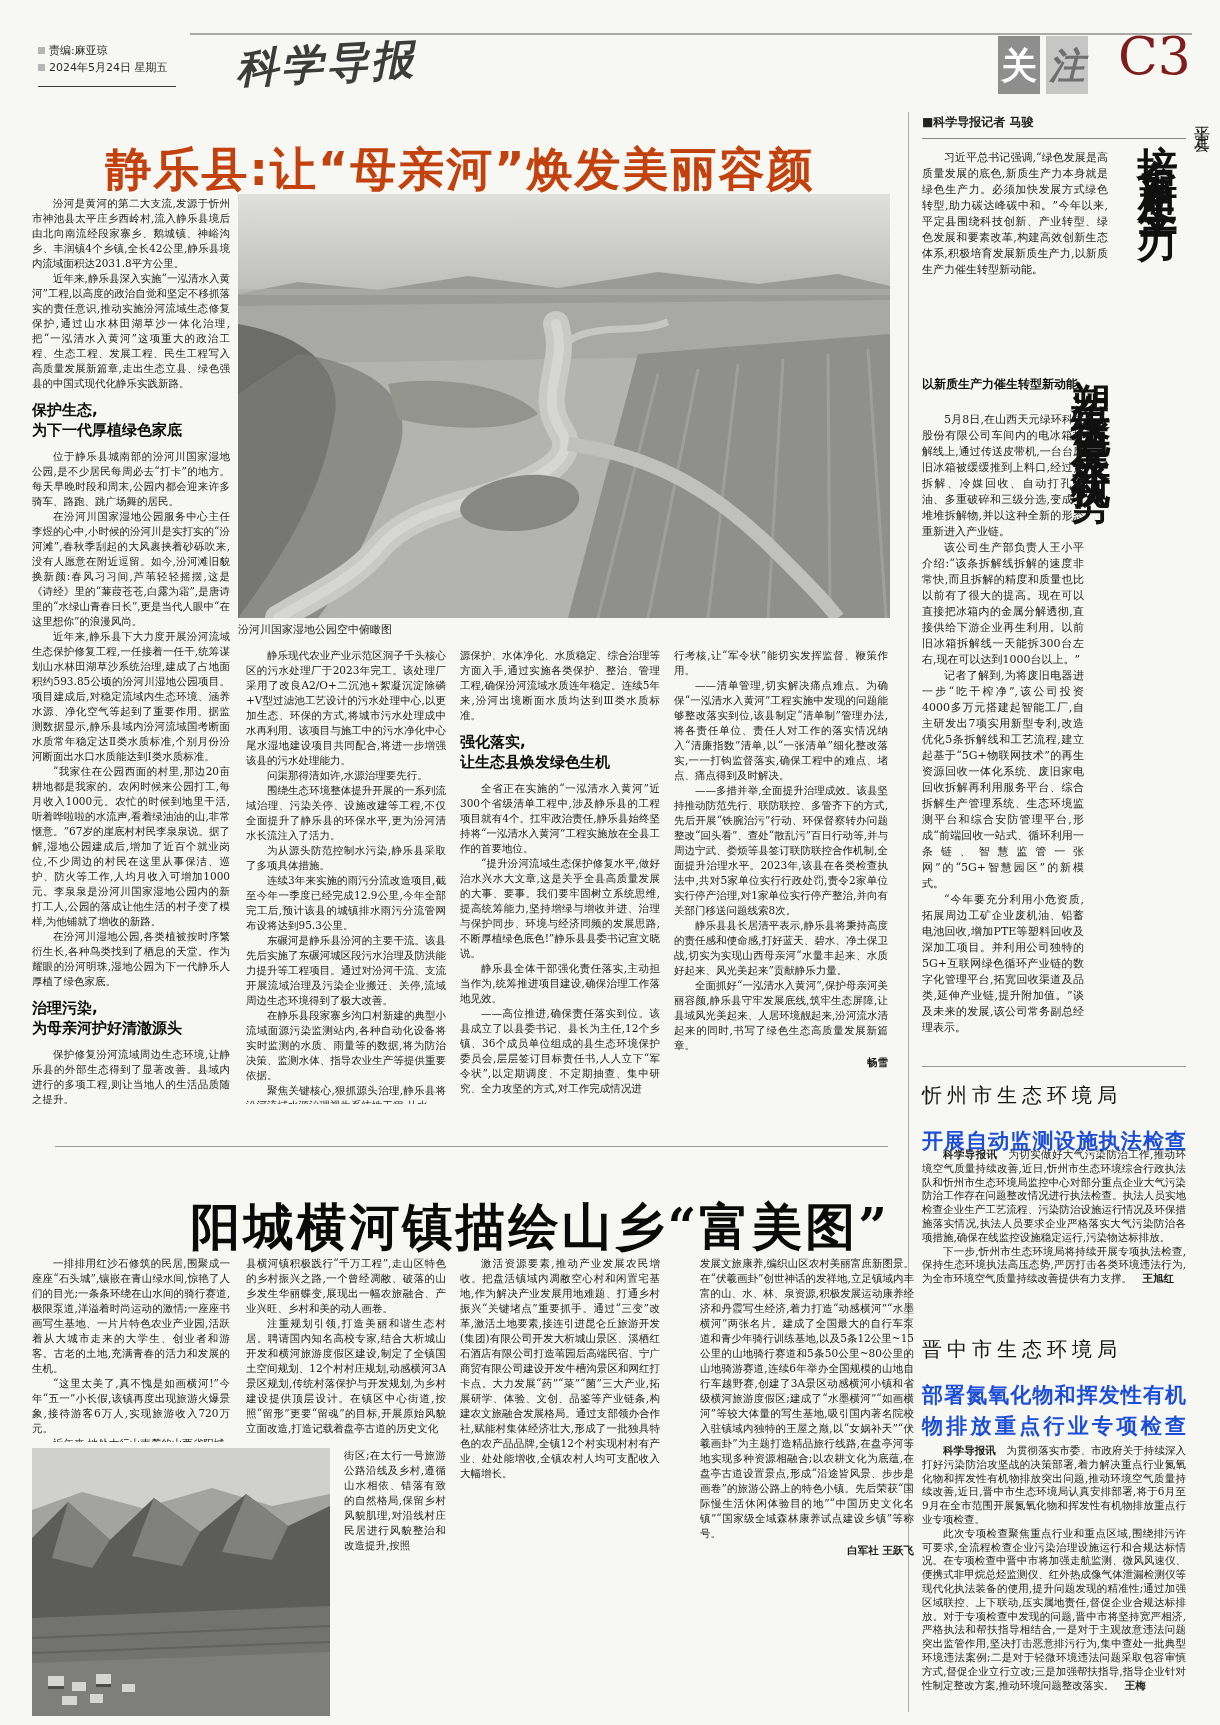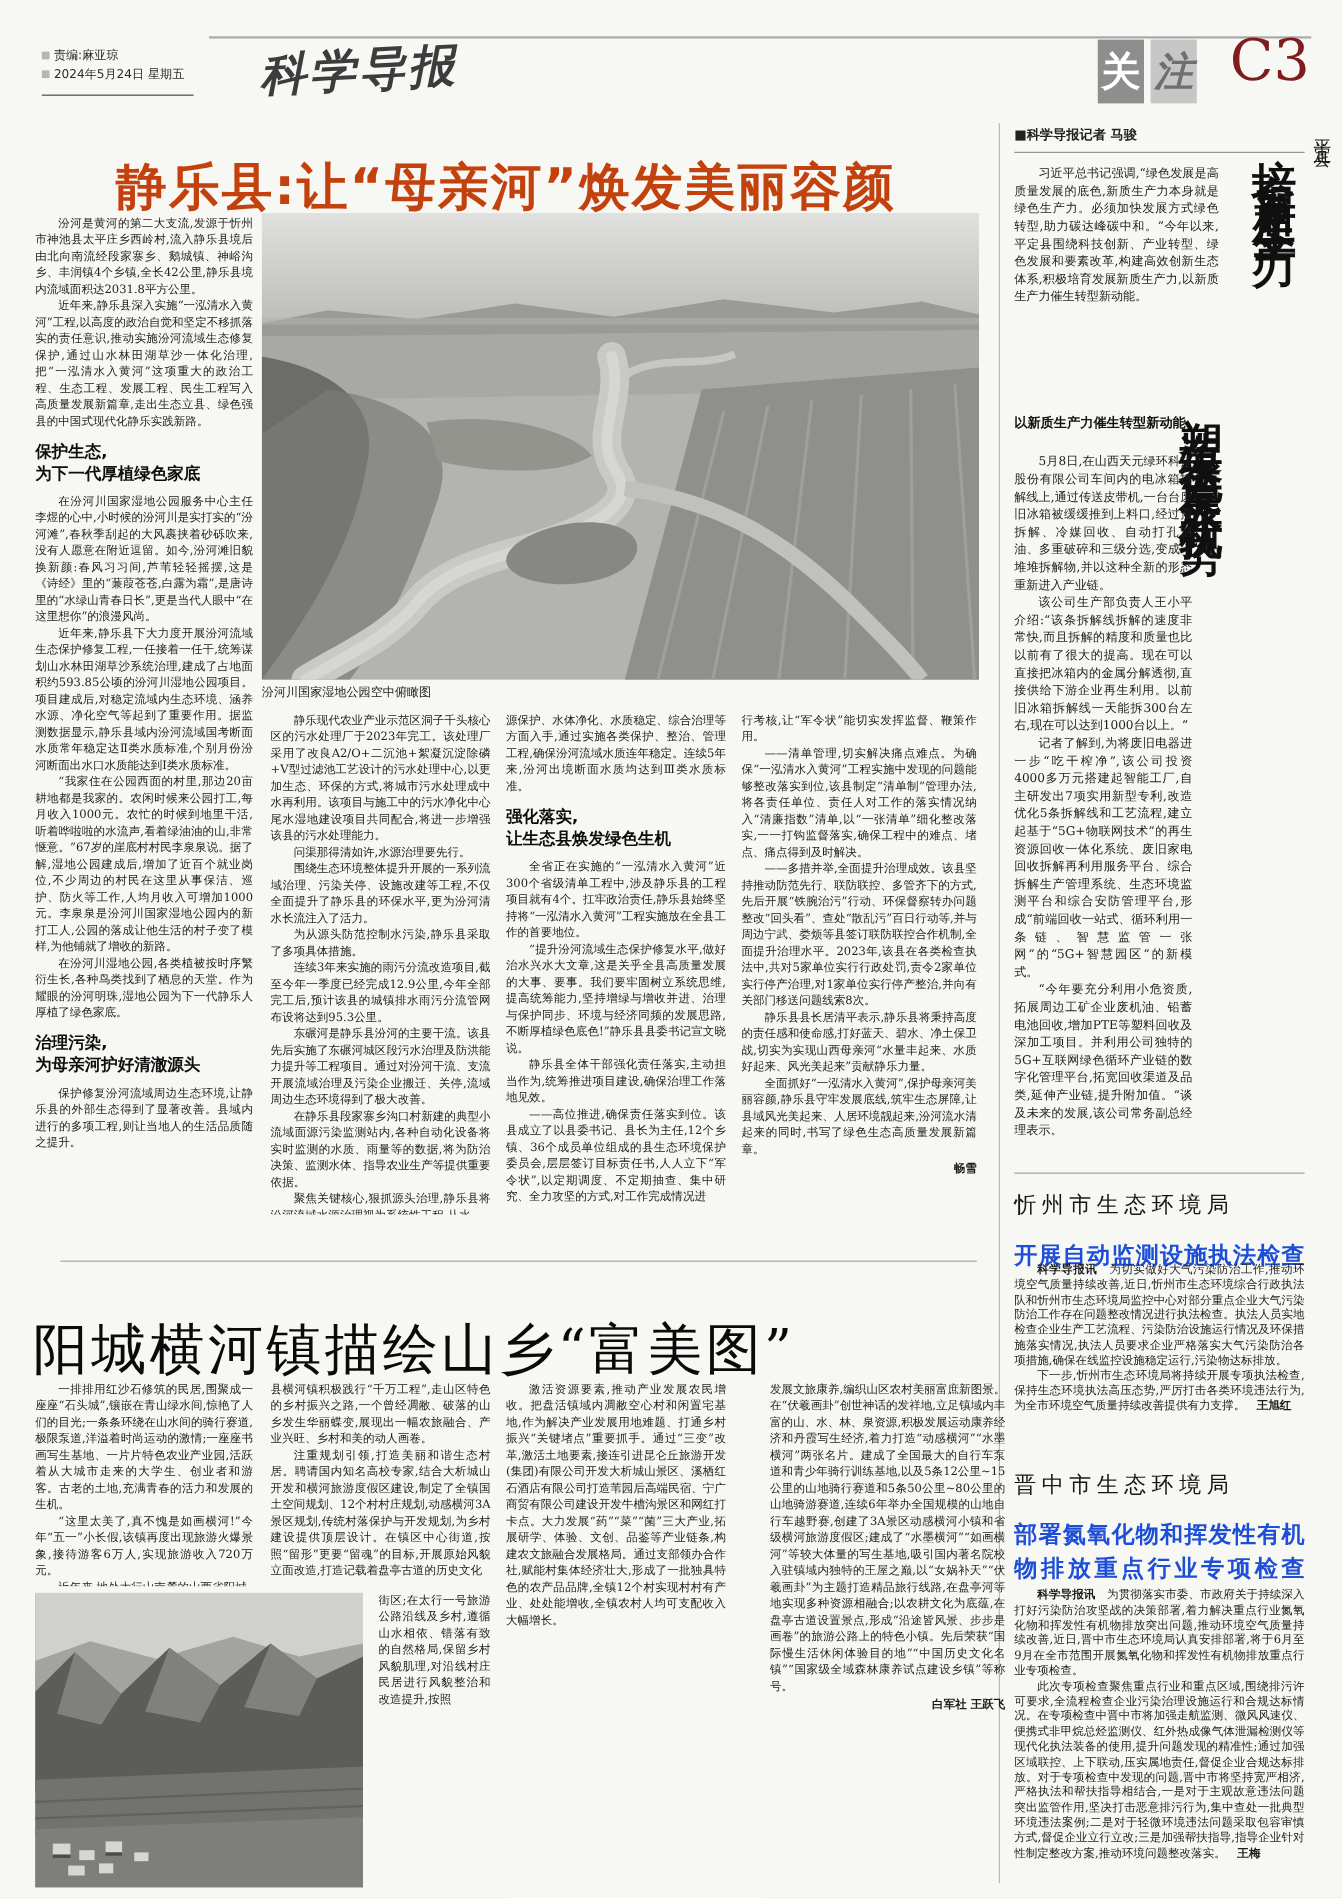--- a/index.html
+++ b/index.html
@@ -54,22 +54,22 @@
   .kicker{width:264px;font-size:20px;letter-spacing:5px;color:#151515;}
   .k1{left:922px;top:1082px;}
   .k2{left:922px;top:1336px;}
   .news-headline{left:922px;width:264px;font-family:"DejaVu Sans",sans-serif;font-weight:bold;font-size:21px;
                  line-height:31px;color:#1d4ed8;text-align:justify;text-align-last:justify;white-space:pre-line;margin-top:16px;}
   .h1x{top:1110px;}
   .h2j{top:1364px;}
   #x-body{left:922px;top:1148px;width:264px;height:160px;font-size:10.5px;line-height:13.8px;}
   #j-body{left:922px;top:1444px;width:264px;height:274px;font-size:10.5px;line-height:13.8px;}
   
-  .y-headline{left:30px;top:1160px;width:860px;text-align:left;font-family:"DejaVu Serif",serif;
-              font-weight:normal;font-size:50px;letter-spacing:3px;color:#0a0a0a;}
+  .y-headline{left:30px;top:1160px;width:860px;text-align:right;font-family:"DejaVu Serif",serif;
+              font-weight:bold;font-size:50px;letter-spacing:3px;color:#0a0a0a;}
   #y-c1{left:32px;top:1256px;width:198px;height:186px;}
   .photo2{left:32px;top:1448px;width:298px;height:268px;}
   #y-c2top{left:246px;top:1256px;width:200px;height:186px;}
   #y-c2side{left:344px;top:1448px;width:102px;height:266px;}
   #y-c3{left:460px;top:1256px;width:200px;height:460px;}
   #y-c4{left:700px;top:1256px;width:214px;height:460px;}
 </style>
 </head>
 <body>
 
@@ -86,20 +86,21 @@
   <div class="abs secbox sec2">注</div>
   <div class="abs pageno">C3</div>
 
   <h1 class="abs main-headline">静乐县:让“母亲河”焕发美丽容颜</h1>
 
   <div class="col" id="m-col1">
     <p class="para">汾河是黄河的第二大支流,发源于忻州市神池县太平庄乡西岭村,流入静乐县境后由北向南流经段家寨乡、鹅城镇、神峪沟乡、丰润镇4个乡镇,全长42公里,静乐县境内流域面积达2031.8平方公里。</p>
     <p class="para">近年来,静乐县深入实施“一泓清水入黄河”工程,以高度的政治自觉和坚定不移抓落实的责任意识,推动实施汾河流域生态修复保护,通过山水林田湖草沙一体化治理,把“一泓清水入黄河”这项重大的政治工程、生态工程、发展工程、民生工程写入高质量发展新篇章,走出生态立县、绿色强县的中国式现代化静乐实践新路。</p>
     <h4 class="subhead">保护生态,
 为下一代厚植绿色家底</h4>
+    <p class="para">位于静乐县城南部的汾河川国家湿地公园,是不少居民每周必去“打卡”的地方。每天早晚时段和周末,公园内都会迎来许多骑车、路跑、跳广场舞的居民。</p>
     <p class="para">在汾河川国家湿地公园服务中心主任李煜的心中,小时候的汾河川是实打实的“汾河滩”,春秋季刮起的大风裹挟着砂砾吹来,没有人愿意在附近逗留。如今,汾河滩旧貌换新颜:春风习习间,芦苇轻轻摇摆,这是《诗经》里的“蒹葭苍苍,白露为霜”,是唐诗里的“水绿山青春日长”,更是当代人眼中“在这里想你”的浪漫风尚。</p>
     <p class="para">近年来,静乐县下大力度开展汾河流域生态保护修复工程,一任接着一任干,统筹谋划山水林田湖草沙系统治理,建成了占地面积约593.85公顷的汾河川湿地公园项目。项目建成后,对稳定流域内生态环境、涵养水源、净化空气等起到了重要作用。据监测数据显示,静乐县域内汾河流域国考断面水质常年稳定达Ⅱ类水质标准,个别月份汾河断面出水口水质能达到Ⅰ类水质标准。</p>
     <p class="para">“我家住在公园西面的村里,那边20亩耕地都是我家的。农闲时候来公园打工,每月收入1000元。农忙的时候到地里干活,听着哗啦啦的水流声,看着绿油油的山,非常惬意。”67岁的崖底村村民李泉泉说。据了解,湿地公园建成后,增加了近百个就业岗位,不少周边的村民在这里从事保洁、巡护、防火等工作,人均月收入可增加1000元。李泉泉是汾河川国家湿地公园内的新打工人,公园的落成让他生活的村子变了模样,为他铺就了增收的新路。</p>
     <p class="para">在汾河川湿地公园,各类植被按时序繁衍生长,各种鸟类找到了栖息的天堂。作为耀眼的汾河明珠,湿地公园为下一代静乐人厚植了绿色家底。</p>
     <h4 class="subhead">治理污染,
 为母亲河护好清澈源头</h4>
     <p class="para">保护修复汾河流域周边生态环境,让静乐县的外部生态得到了显著改善。县域内进行的多项工程,则让当地人的生活品质随之提升。</p>
   </div>
 
   <div class="abs photo1">

